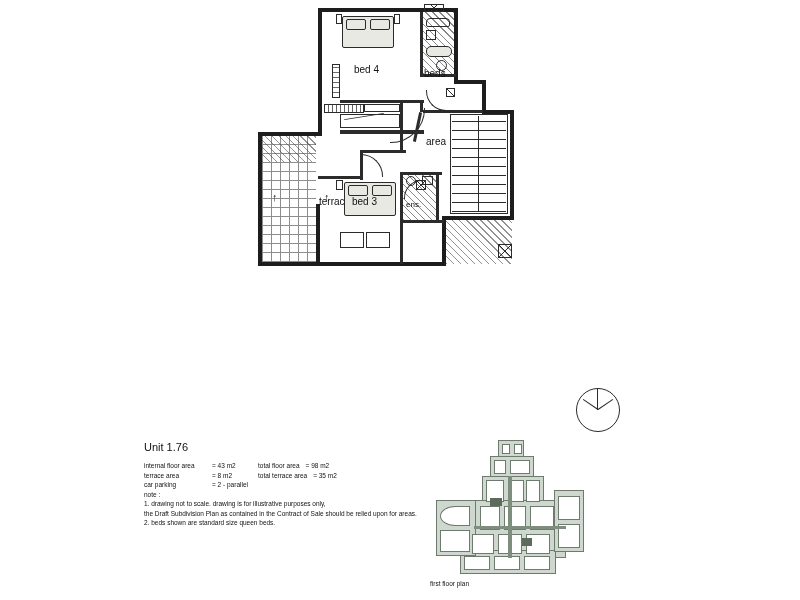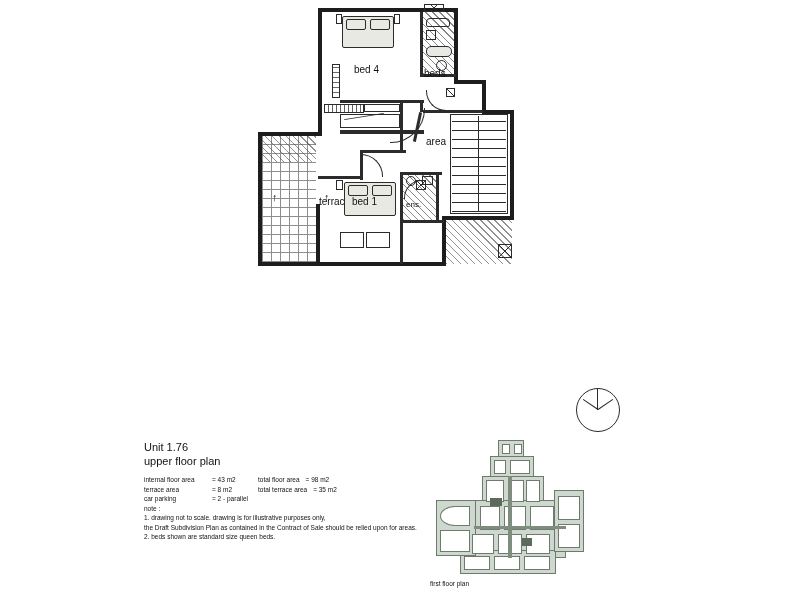--- a/index.html
+++ b/index.html
@@ -126,21 +126,21 @@
   <div class="outline" style="left:124px;top:100px;width:36px;height:8px;"></div>
 
   <div class="rlabel" style="left:44px;top:192px;padding-left:35px;">terrace</div>
 
   <div class="fill" style="left:104px;top:178px;width:52px;height:34px;border-radius:2px;"></div>
   <div class="outline" style="left:108px;top:181px;width:20px;height:11px;border-radius:2px;"></div>
   <div class="outline" style="left:132px;top:181px;width:20px;height:11px;border-radius:2px;"></div>
   <div class="outline" style="left:96px;top:176px;width:7px;height:10px;"></div>
   <div class="outline" style="left:100px;top:228px;width:24px;height:16px;"></div>
   <div class="outline" style="left:126px;top:228px;width:24px;height:16px;"></div>
-  <div class="rlabel" style="left:112px;top:192px;">bed 1</div>
+  <div class="rlabel" style="left:112px;top:192px;">bed 3</div>
   <div class="arrow" style="left:84px;top:188px;">↑</div>
   <div class="arrow" style="left:32px;top:188px;">↑</div>
 
   <div class="outline" style="left:182px;top:172px;width:11px;height:9px;"></div>
   <div class="outline" style="left:166px;top:172px;width:10px;height:10px;border-radius:50%;"></div>
   <div class="rlabel sm" style="left:166px;top:196px;">ens.</div>
 
   <div class="outline" style="left:210px;top:110px;width:58px;height:100px;"></div>
   <div style="position:absolute;left:212px;top:112px;width:54px;height:96px;
        background-image:repeating-linear-gradient(0deg,#2b2b2b 0 1px,transparent 1px 9px);"></div>
@@ -198,21 +198,20 @@
   <div class="kpd" style="left:78px;top:38px;width:4px;height:82px;"></div>
   <div class="kpd" style="left:44px;top:88px;width:92px;height:3px;"></div>
   <div class="kpl" style="left:60px;top:60px;width:12px;height:8px;"></div>
   <div class="kpl" style="left:92px;top:100px;width:10px;height:8px;"></div>
 
   <div class="cap">first floor plan</div>
 </div>
 
 <div id="titleblock">
   <div class="t">Unit 1.76</div>
-  <div class="t">upper floor plan</div>
 
   <div id="notes">
     <div class="n cols">
       <span class="c1">internal floor area</span>
       <span class="c2">= 43 m2</span>
       <span class="c3">total floor area</span>
       <span class="c3">= 98 m2</span>
     </div>
     <div class="n cols">
       <span class="c1">terrace area</span>

